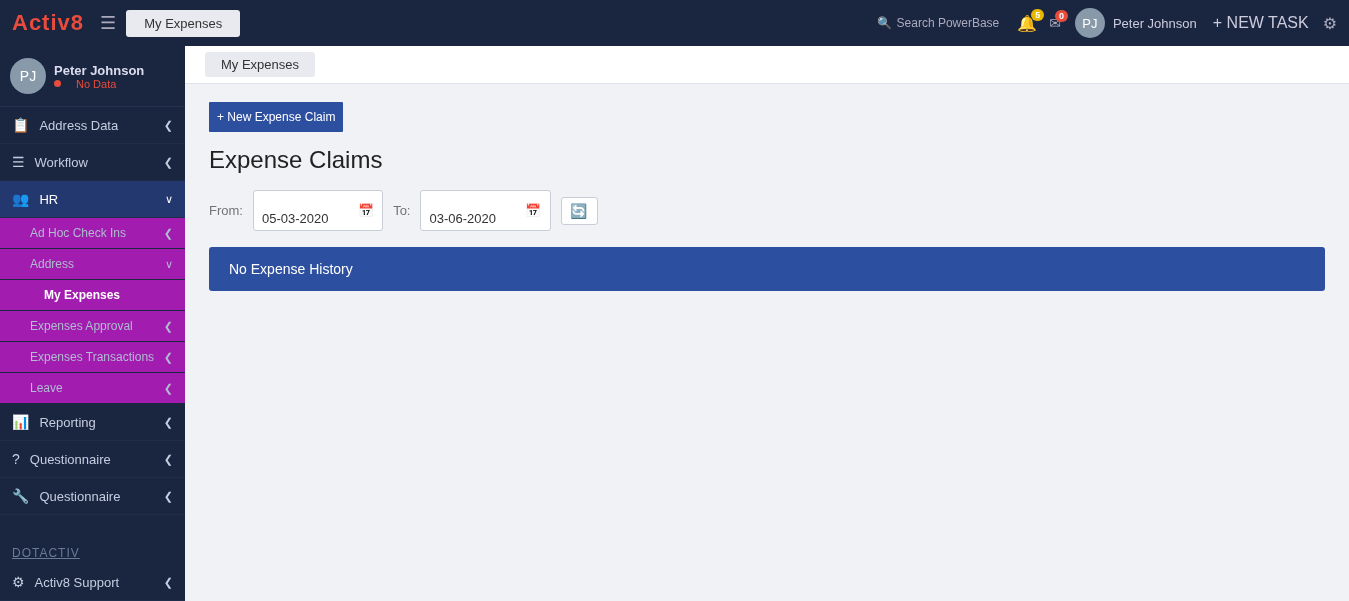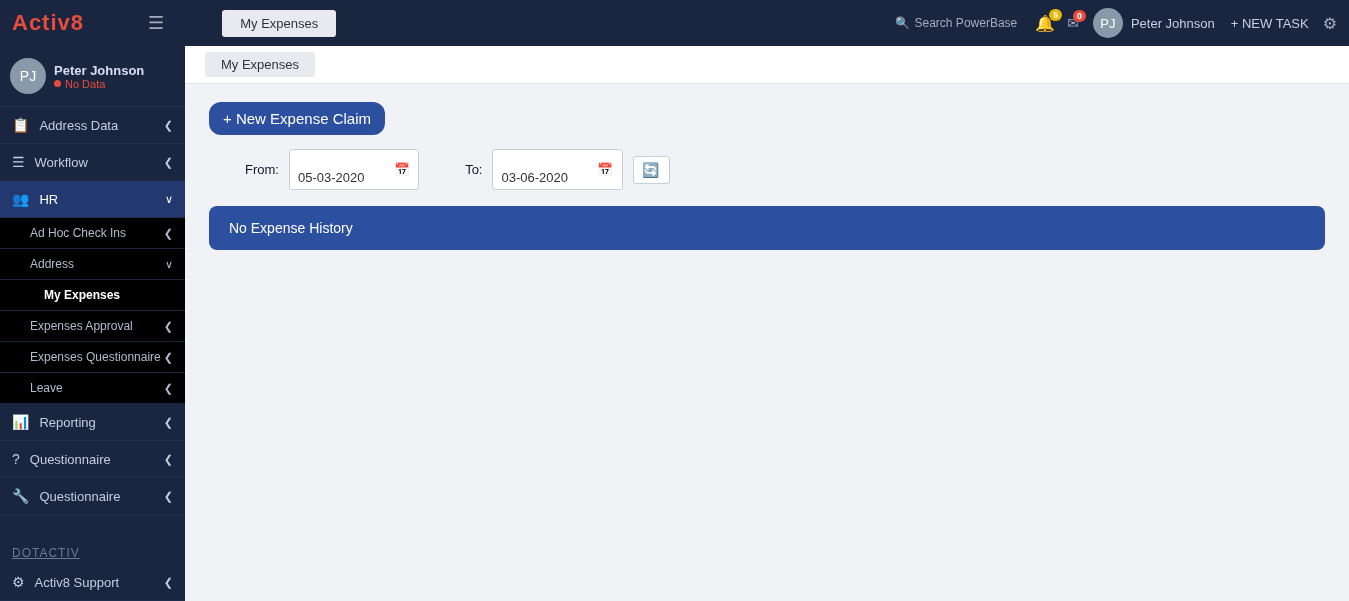--- a/index.html
+++ b/index.html
@@ -91,21 +91,21 @@
       color: #fff;
       font-size: 13px;
     }
     .topnav-username {
       color: #ccd;
       font-size: 13px;
       margin-right: 16px;
     }
     .topnav-newtask {
       color: #ccd;
-      font-size: 13px;
+      font-size: 16px;
       margin-right: 14px;
       cursor: pointer;
       display: flex;
       align-items: center;
       gap: 3px;
     }
     .topnav-gear {
       color: #aab;
       font-size: 16px;
       cursor: pointer;
@@ -143,39 +143,39 @@
       margin-right: 8px;
       display: flex;
       align-items: center;
       justify-content: center;
       color: #fff;
       font-size: 14px;
       flex-shrink: 0;
     }
     .sidebar-user-info { display: flex; flex-direction: column; }
     .sidebar-username { font-size: 13px; color: #dde; font-weight: 600; }
-    .sidebar-status { font-size: 11px; color: #e74c3c; display: flex; align-items: center; gap: 4px; }
+    .sidebar-status { font-size: 11px; color: #e74c3c; display: flex; align-items: center; gap: 15px; }
     .sidebar-status-dot { width: 7px; height: 7px; border-radius: 50%; background: #e74c3c; }
 
     .sidebar-nav { flex: 1; }
     .sidebar-item {
       display: flex;
       align-items: center;
       padding: 10px 12px;
       font-size: 13px;
       cursor: pointer;
       color: #c5cde0;
       border-bottom: 1px solid #1e2d4a;
       position: relative;
     }
     .sidebar-item.highlighted { background: #243870; color: #fff; }
     .sidebar-icon { margin-right: 10px; font-size: 14px; flex-shrink: 0; }
     .sidebar-chevron { margin-left: auto; font-size: 11px; }
     .sidebar-sub {
-      background: #000000;
+      background: #a21caf;
       text-align: center;
     }
     .sidebar-sub-item {
       display: flex;
       align-items: center;
       padding: 8px 12px 8px 30px;
       font-size: 12px;
       cursor: pointer;
       color: #b0bcd0;
       border-bottom: 1px solid #1a2540;
@@ -218,45 +218,44 @@
       cursor: pointer;
     }
 
     .main-content {
       padding: 18px 24px;
     }
     .new-expense-btn {
       background: #2d4fa0;
       color: #fff;
       border: none;
-      padding: 8px 14px;
-      border-radius: 12px;
-      font-size: 15px;
+      padding: 8px 8px;
+      border-radius: 1px;
+      font-size: 12px;
       cursor: pointer;
       display: flex;
       align-items: center;
       gap: 6px;
       margin-bottom: 14px;
     }
     .page-title {
       font-size: 24px;
       color: #222;
       font-weight: 400;
       margin-bottom: 16px;
     }
     .date-filter-row {
       display: flex;
       align-items: center;
       gap: 10px;
       margin-bottom: 16px;
     }
     .date-label {
       font-size: 13px;
-      color: #0f172a;
-      margin-left: 36px;
+      color: #737373;
     }
     .date-input-wrap {
       display: flex;
       align-items: center;
       background: #fff;
       border: 1px solid #c8cdd6;
       border-radius: 3px;
       padding: 4px 8px;
       gap: 6px;
     }
@@ -281,31 +280,31 @@
       padding: 5px 9px;
       cursor: pointer;
       color: #555;
       font-size: 14px;
     }
 
     .no-expense-banner {
       background: #2d4fa0;
       color: #fff;
       padding: 14px 20px;
-      border-radius: 8px;
+      border-radius: 3px;
       font-size: 14px;
     }
 
     
     ::-webkit-scrollbar { width: 6px; }
     ::-webkit-scrollbar-track { background: #1a2540; }
     ::-webkit-scrollbar-thumb { background: #3a4a6a; border-radius: 3px; }
 
     
-    .topnav-left { display: flex; align-items: center; gap: 48px; }
+    .topnav-left { display: flex; align-items: center; }
     .topnav-right { display: flex; align-items: center; }
   </style>
 </head>
 <body>
 
 <div class="topnav">
   <div class="topnav-left">
     <span class="topnav-logo">
       <span>Activ</span><span style="color:#e74c3c">8</span>
     </span>
@@ -382,21 +381,21 @@
         <div class="sidebar-sub-item active-page" style="padding-left:44px;">
           <span>My Expenses</span>
         </div>
 
         <div class="sidebar-sub-item">
           <span>Expenses Approval</span>
           <span class="sidebar-chevron" style="margin-left:auto;">❮</span>
         </div>
 
         <div class="sidebar-sub-item">
-          <span>Expenses Questionnaire</span>
+          <span>Expenses Transactions</span>
           <span class="sidebar-chevron" style="margin-left:auto;">❮</span>
         </div>
 
         <div class="sidebar-sub-item">
           <span>Leave</span>
           <span class="sidebar-chevron" style="margin-left:auto;">❮</span>
         </div>
       </div>
 
       <div class="sidebar-item">
@@ -427,20 +426,21 @@
   </div>
 
   <div class="main">
 
     <div class="main-breadcrumb">
       <button class="breadcrumb-tab">My Expenses</button>
     </div>
 
     <div class="main-content">
       <button class="new-expense-btn">+ New Expense Claim</button>
+      <h1 class="page-title">Expense Claims</h1>
 
       <div class="date-filter-row">
         <span class="date-label">From:</span>
         <div class="date-input-wrap">
           <input class="date-input" type="text" value="05-03-2020" style="">
           <span class="date-icon">📅</span>
         </div>
         <span class="date-label">To:</span>
         <div class="date-input-wrap">
           <input class="date-input" type="text" value="03-06-2020" style="">

